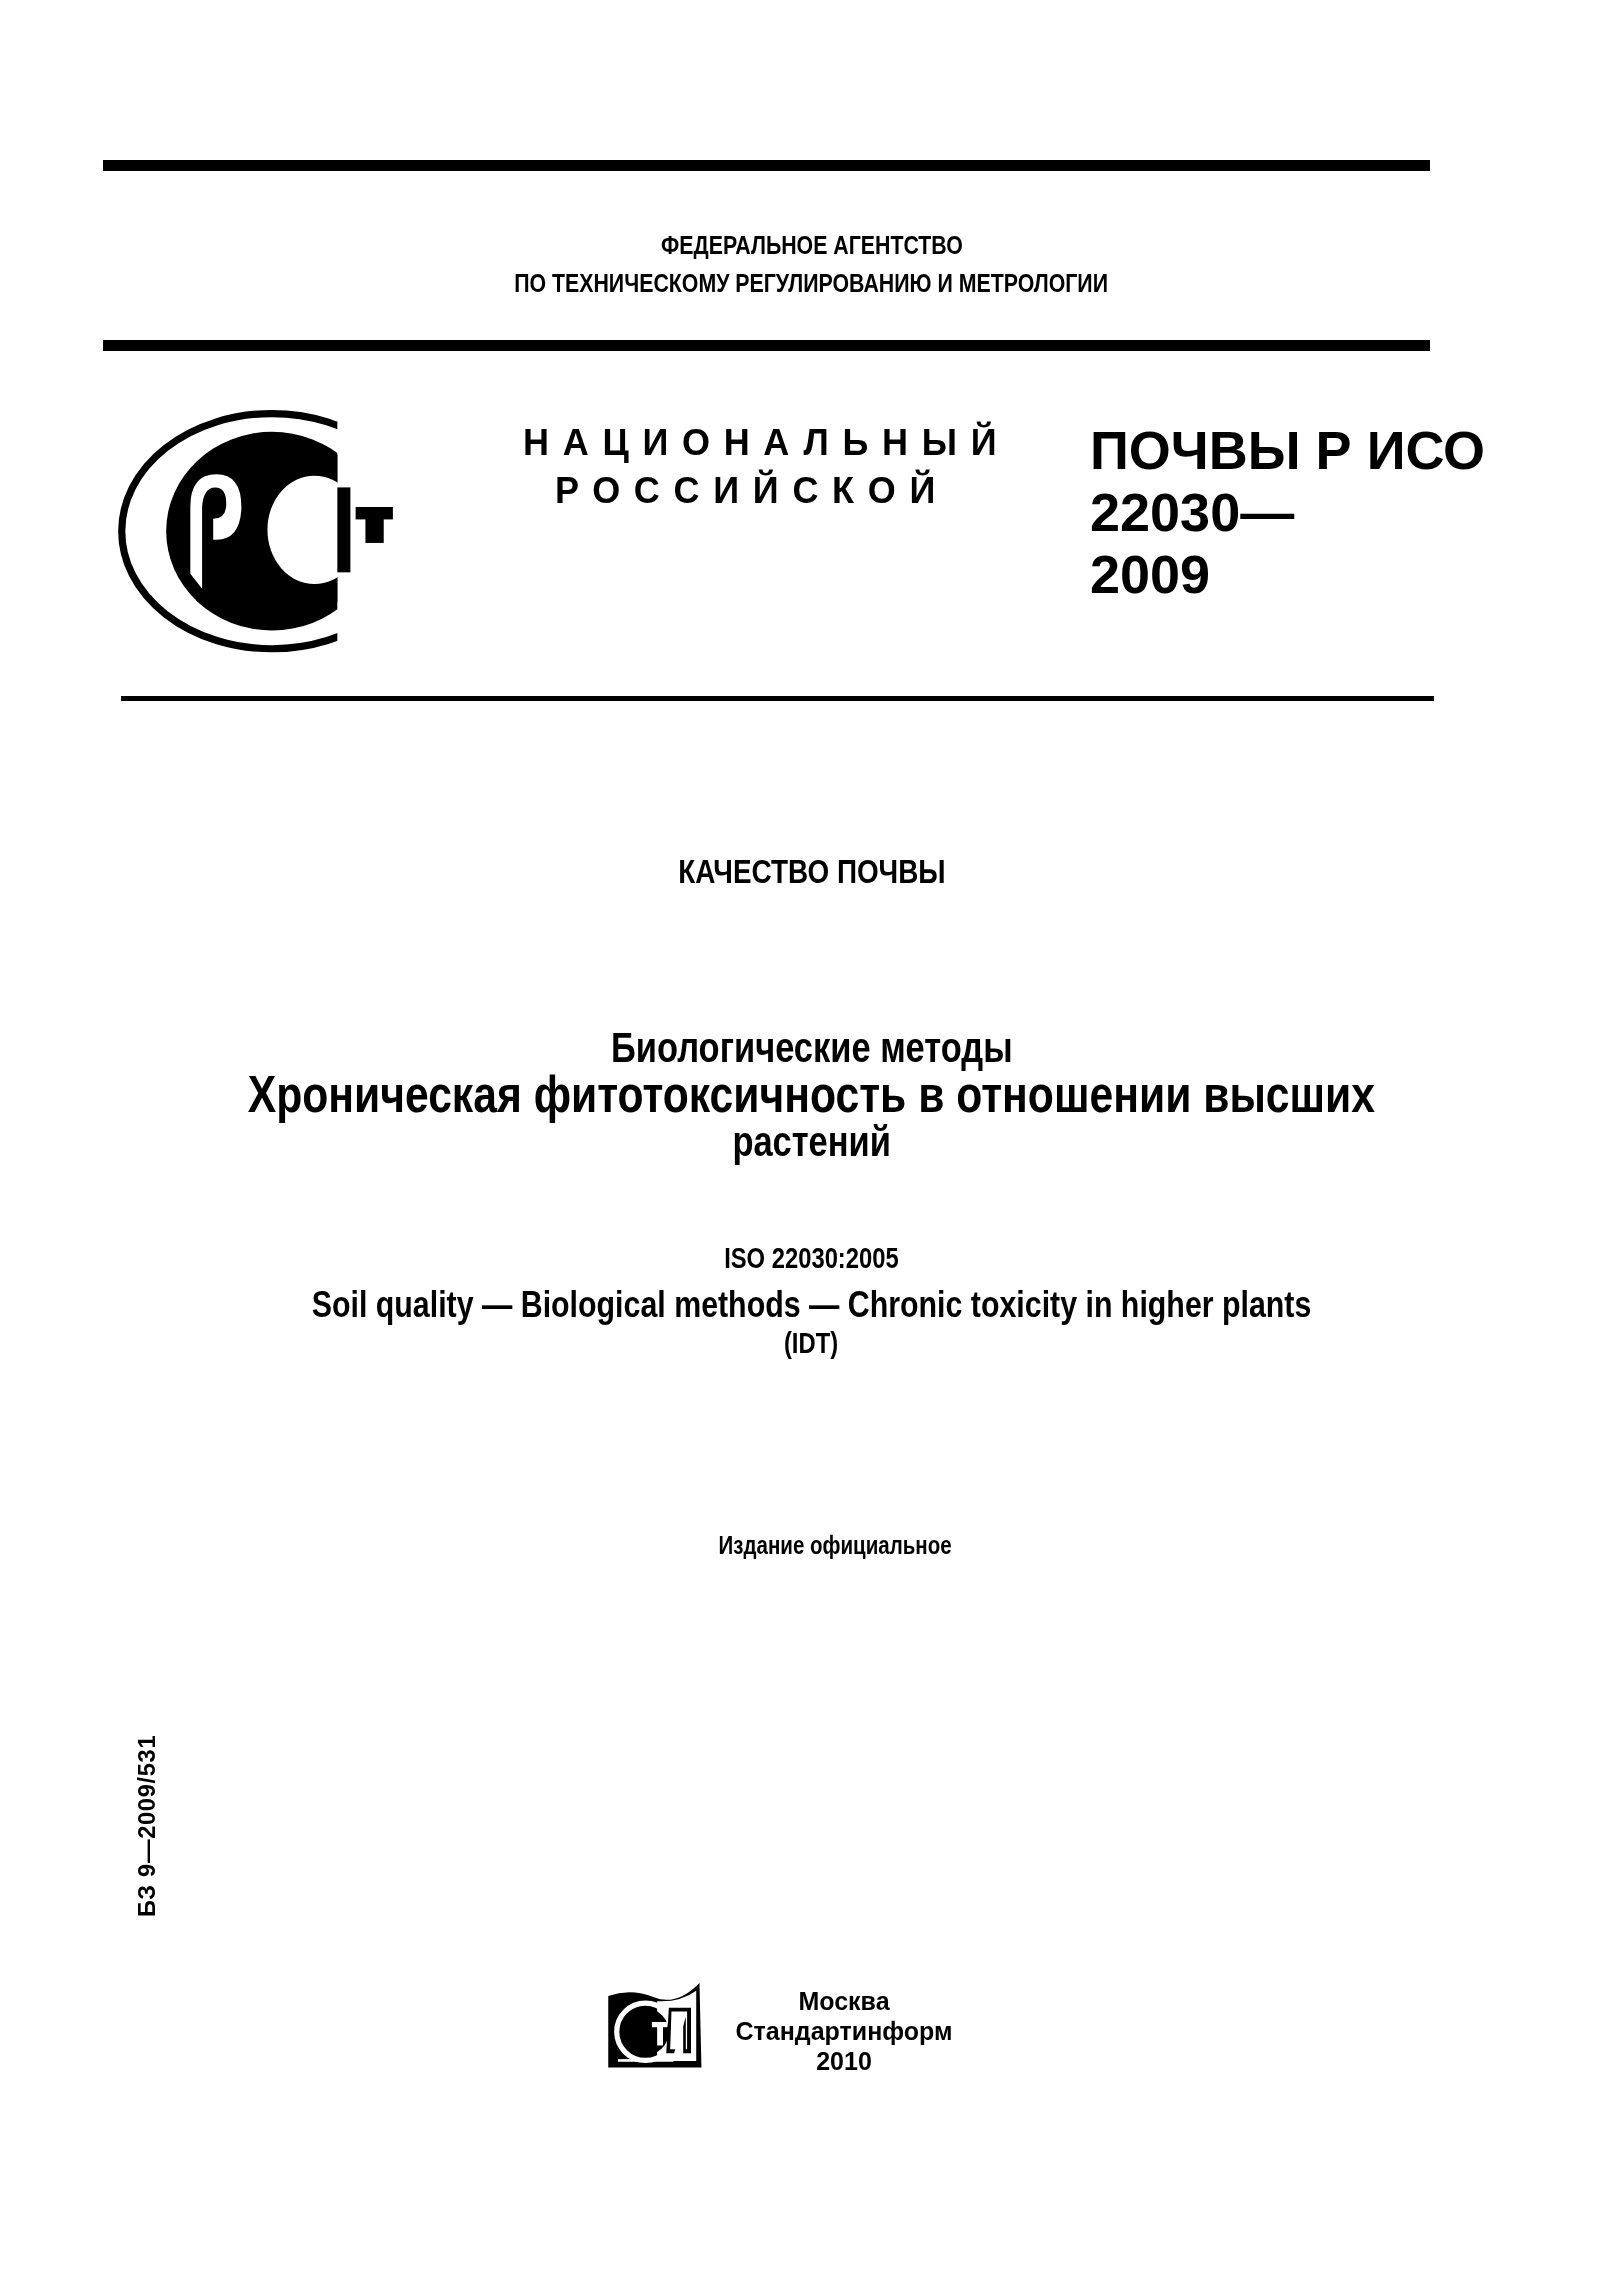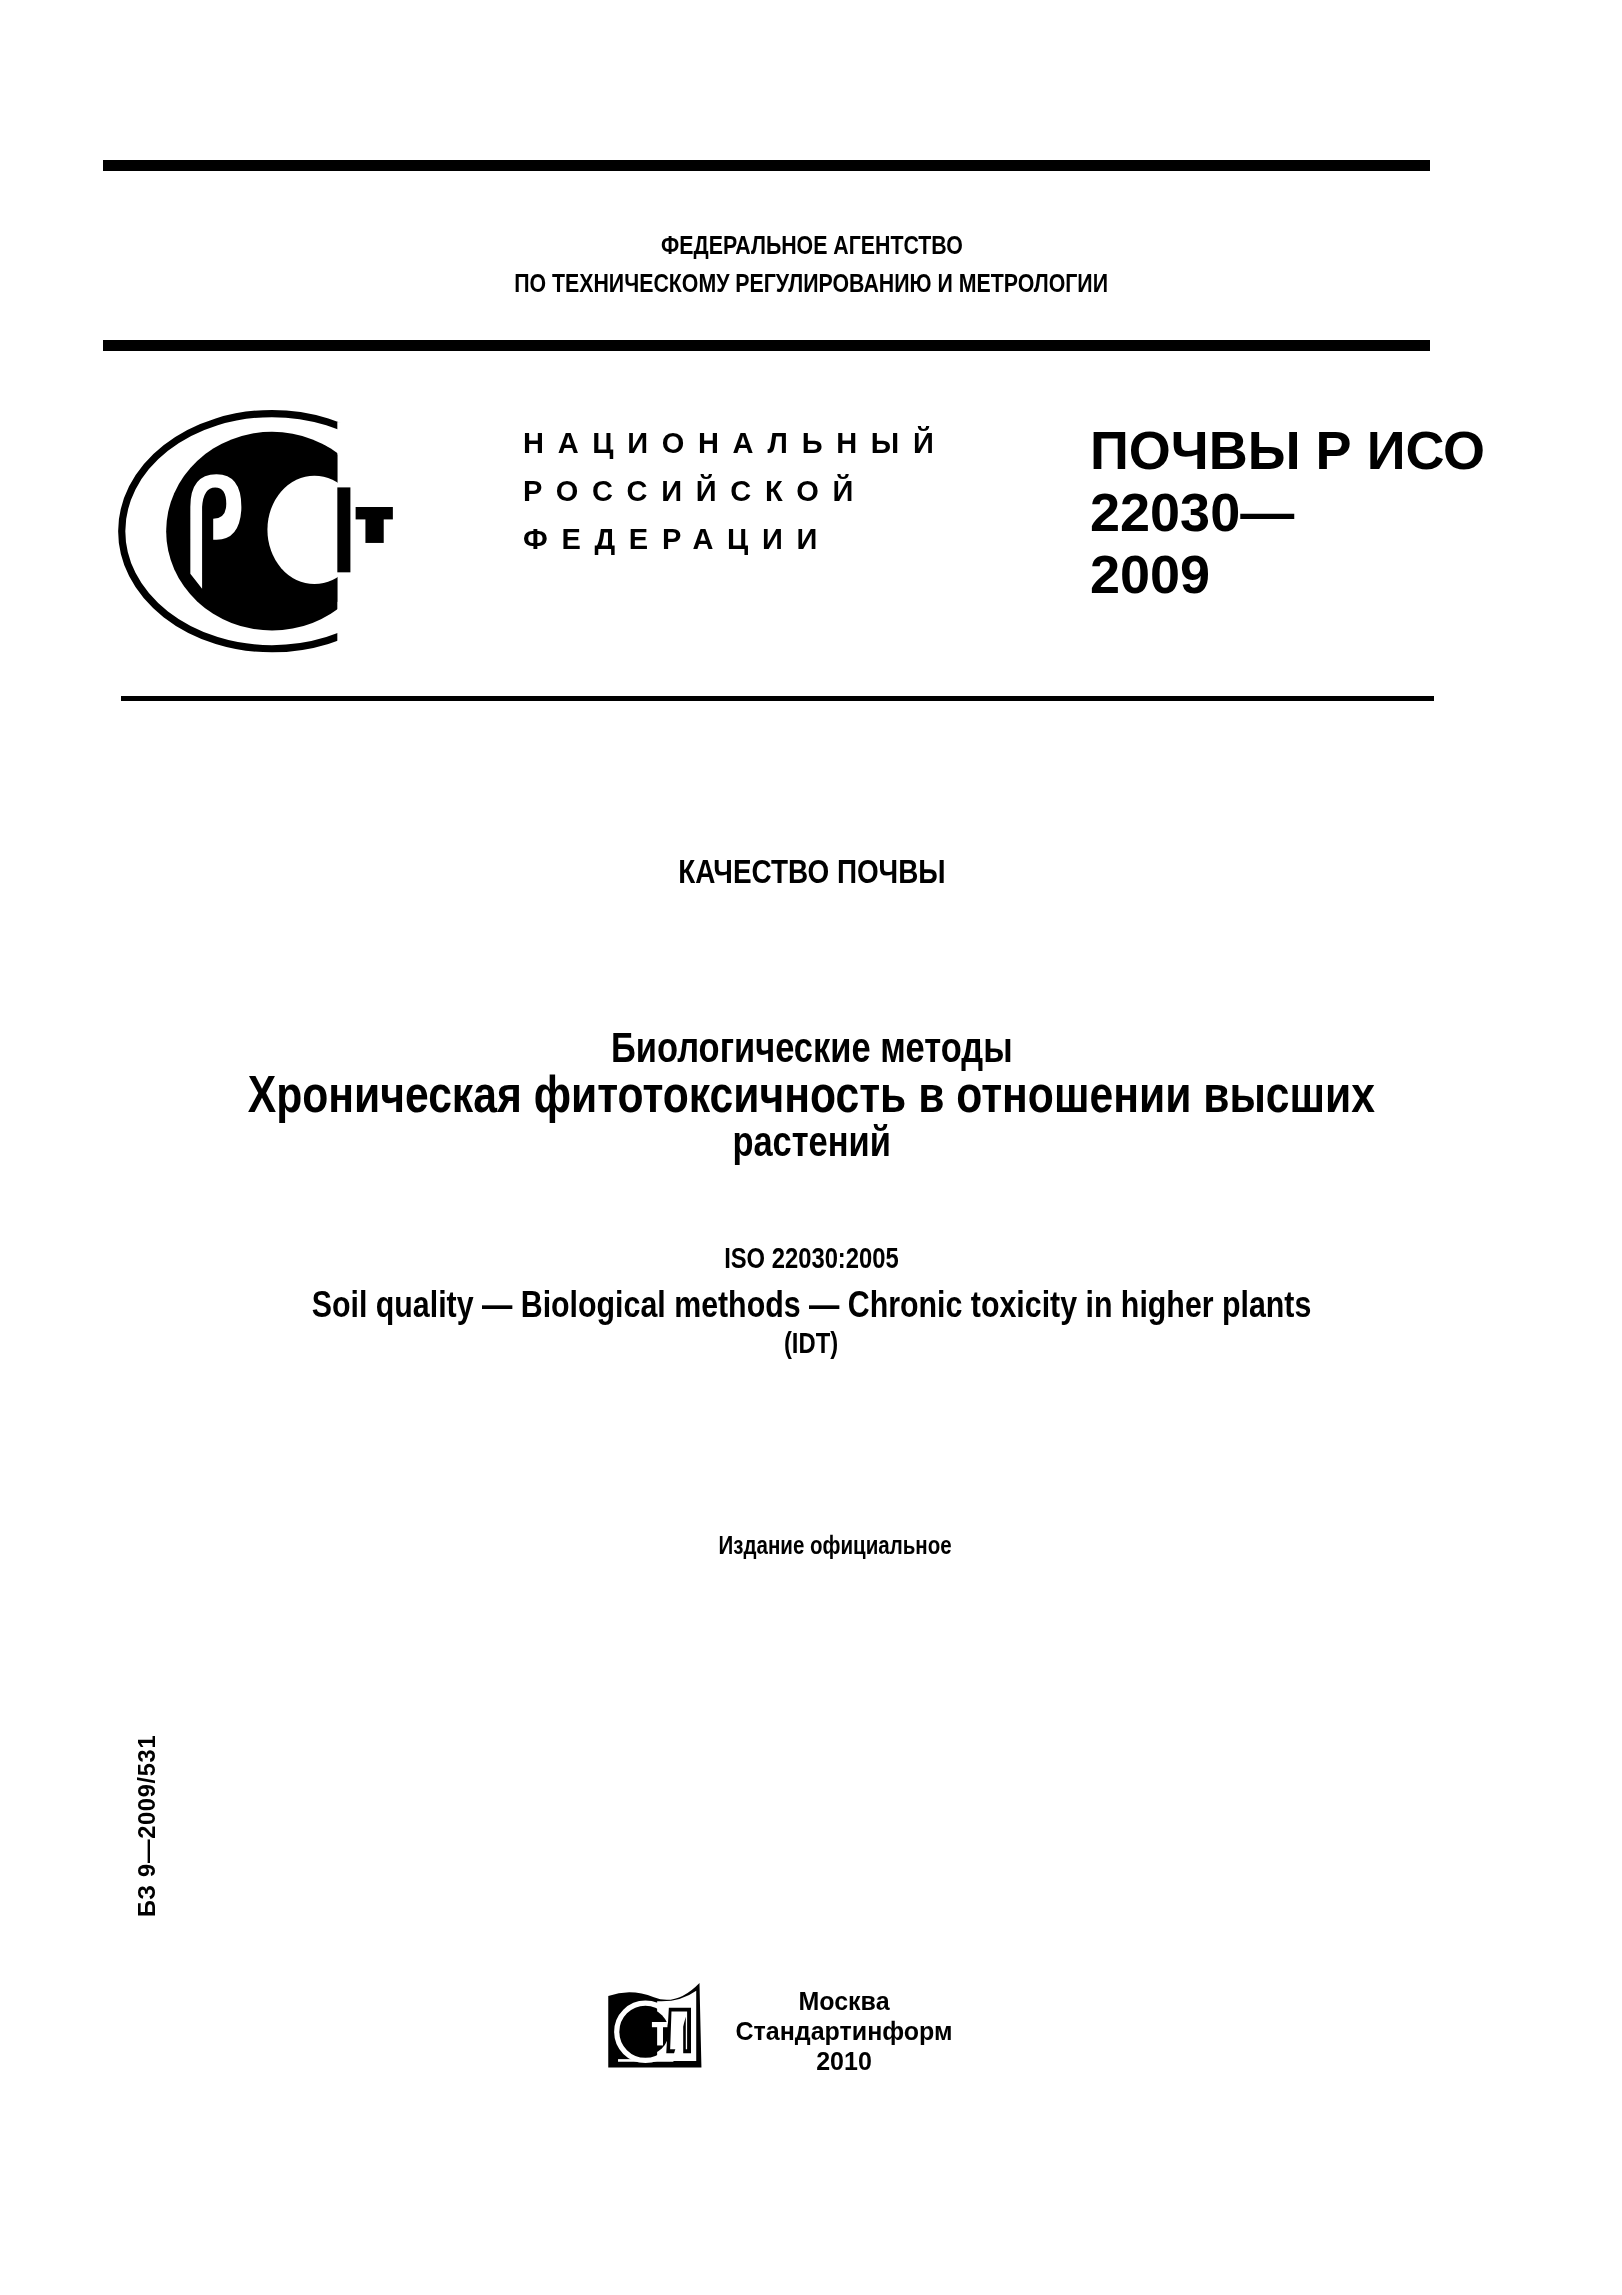--- a/index.html
+++ b/index.html
@@ -8,21 +8,21 @@
     font-family: "Liberation Sans", "DejaVu Sans", sans-serif; color: #000;
   }
   .abs { position: absolute; }
   .bar { position: absolute; background: #000; }
   .center-text { position: absolute; left: 0; width: 1623px; text-align: center; font-weight: bold; }
   .condensed { transform: scaleX(0.82); transform-origin: center; display: inline-block; white-space: nowrap; }
 
   #agency-line-1 { top: 230px; font-size: 26px; }
   #agency-line-2 { top: 268px; font-size: 26px; }
 
-  #national-block { left: 523px; top: 419px; width: 458px; text-align: left; font-weight: bold; font-size: 29px; letter-spacing: 13.7px; line-height: 48px; }
+  #national-block { left: 523px; top: 419px; width: 458px; text-align: center; font-weight: bold; font-size: 36px; letter-spacing: 13.7px; line-height: 48px; }
   #national-block div { white-space: nowrap; }
 
   #gost-block { left: 1090px; top: 419px; font-weight: bold; font-size: 54px; line-height: 62px; white-space: nowrap; }
 
   #main-title { top: 852px; font-size: 34px; }
   #subtitle-1 { top: 1024px; font-size: 42px; line-height: 47px; }
   #subtitle-2 { top: 1071px; font-size: 52px; line-height: 47px; }
   #subtitle-3 { top: 1118px; font-size: 42px; line-height: 47px; }
 
   #iso-number { top: 1242px; font-size: 29px; }
@@ -56,21 +56,20 @@
   <ellipse cx="305" cy="185" rx="72" ry="83" fill="#fff"></ellipse>
   <rect x="340" y="120" width="20" height="130" fill="#000"></rect>
   <rect x="368" y="150" width="57" height="19" fill="#000"></rect>
   <rect x="383" y="150" width="28" height="55" fill="#000"></rect>
   <path d="M115 252 L115 150 Q115 100 155 100 Q195 100 193 155 Q190 200 155 200 L150 200 L150 168 Q170 168 170 145 Q170 120 153 120 Q135 120 133 150 L133 275 Z" fill="#fff"></path>
 </svg>
 
 <div id="national-block" class="abs">
   <div>НАЦИОНАЛЬНЫЙ</div>
   <div>РОССИЙСКОЙ</div>
-  <div>ФЕДЕРАЦИИ</div>
 </div>
 
 <div id="gost-block" class="abs">
   <div>ПОЧВЫ Р ИСО</div>
   <div>22030—</div>
   <div>2009</div>
 </div>
 
 <div class="center-text" id="main-title"><span class="condensed">КАЧЕСТВО ПОЧВЫ</span></div>
 <div class="center-text" id="subtitle-1"><span class="condensed">Биологические методы</span></div>

